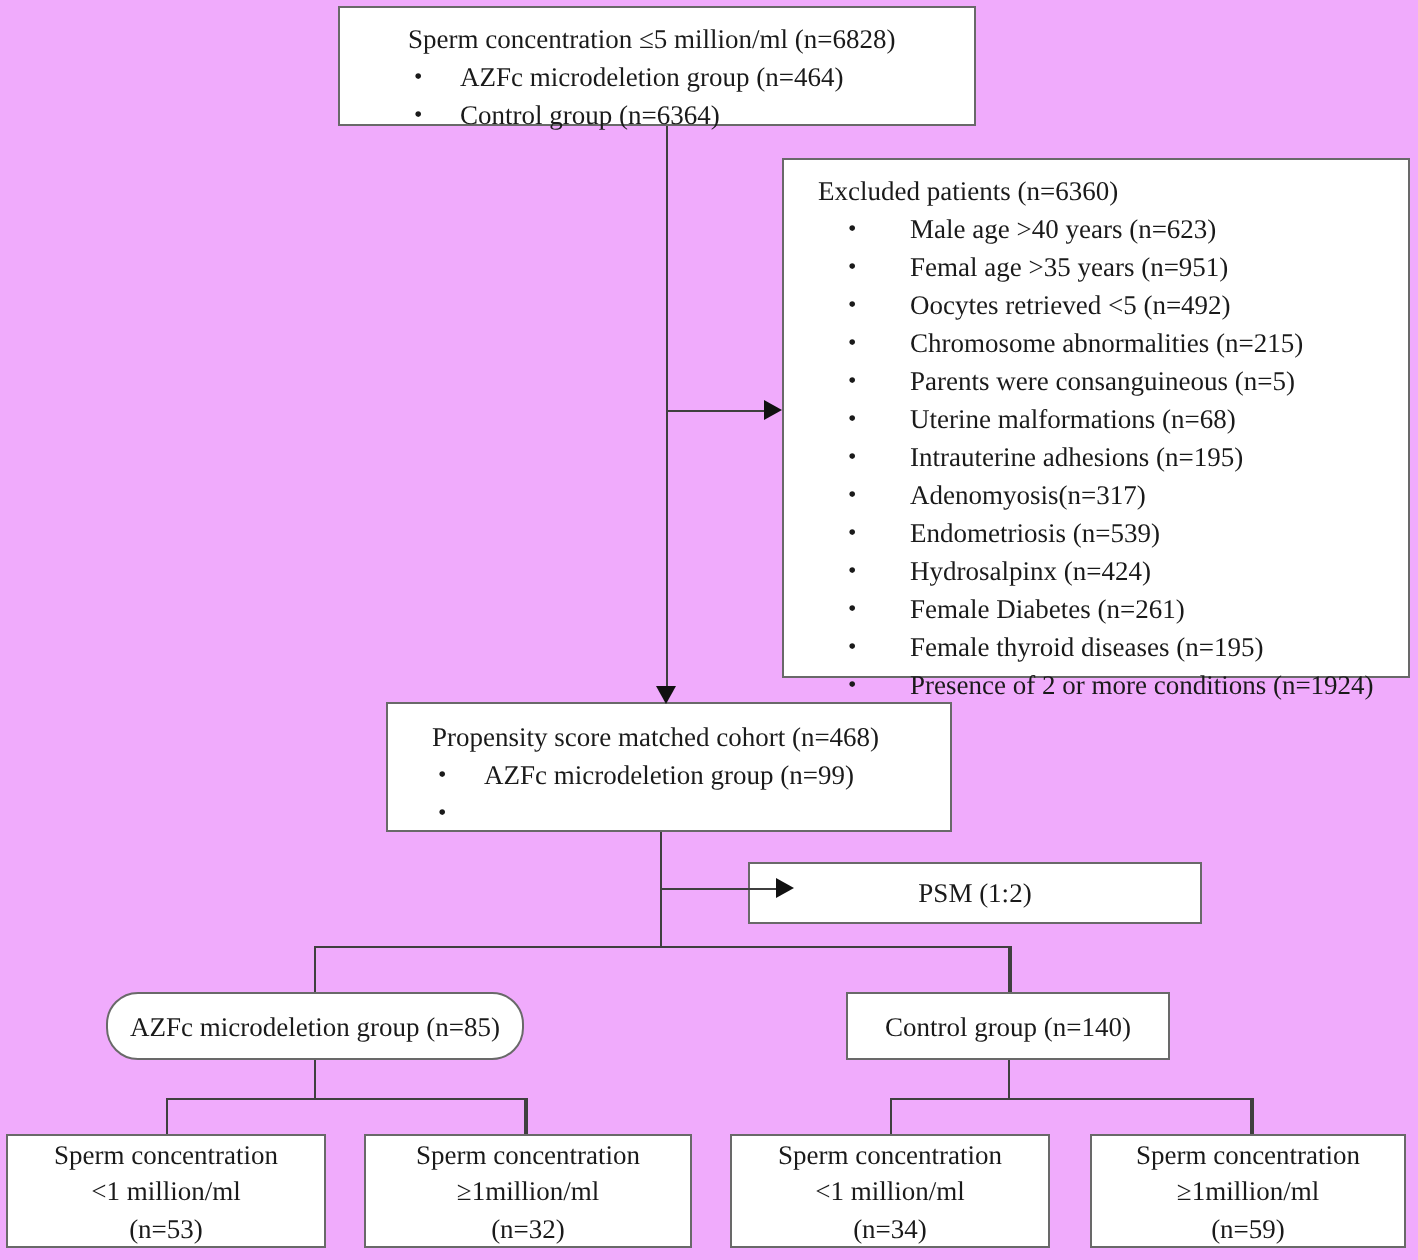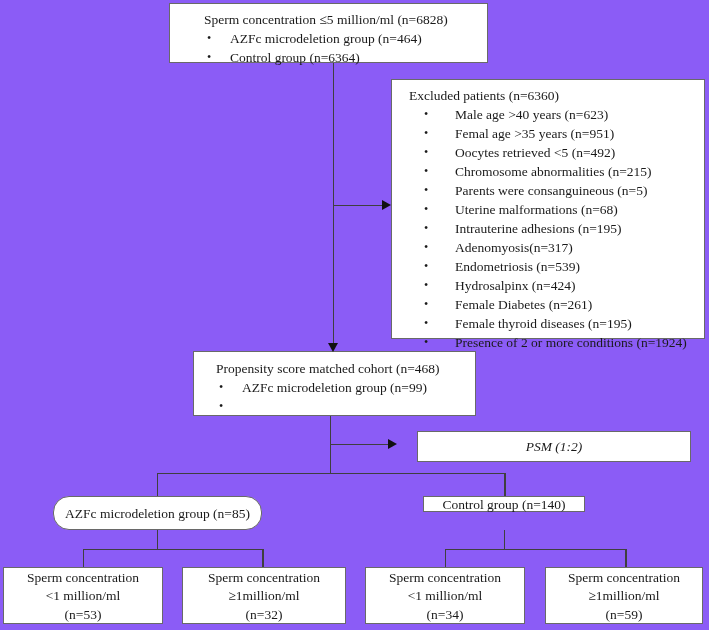--- a/index.html
+++ b/index.html
@@ -1,17 +1,17 @@
 <!DOCTYPE html>
 <html><head>
 <meta charset="utf-8">
 <style>
   html,body{margin:0;padding:0;background:#ffffff;}
   .canvas{
-    position:relative;width:709px;height:630px;background:#8b5cf6;
+    position:relative;width:709px;height:630px;background:#f0abfc;
     font-family:"Liberation Serif","DejaVu Serif",serif;
     color:#1a1a1a;overflow:hidden;
   }
   .box{
     position:absolute;border:1.5px solid #696969;background:#ffffff;
     box-sizing:border-box;font-size:13.5px;line-height:19px;
   }
   .list-box{padding-top:6px;}
   .box-title{white-space:nowrap;}
   .bullet-row{display:flex;white-space:nowrap;}
@@ -111,29 +111,29 @@
     <div class="box-title">Propensity score matched cohort (n=468)</div>
     <div class="bullet-row">
       <span class="dot">•</span>
       <span>AZFc microdeletion group (n=99)</span>
     </div>
     <div class="bullet-row">
       <span class="dot">•</span>
     </div>
   </div>
 
-  <div class="box center-box" style="left:417px;top:431px;width:274px;height:31px;font-style:italic;">
+  <div class="box center-box" style="left:374px;top:431px;width:227px;height:31px;">
     <span>PSM (1:2)</span>
   </div>
 
   <div class="box center-box" style="left:53px;top:496px;width:209px;height:34px;border-radius:16px;">
     <span>AZFc microdeletion group (n=85)</span>
   </div>
 
-  <div class="box center-box" style="left:423px;top:496px;width:162px;height:16px;font-family:Liberation Serif, serif;">
+  <div class="box center-box" style="left:423px;top:496px;width:162px;height:34px;font-family:Liberation Serif, serif;">
     <span>Control group (n=140)</span>
   </div>
 
   <div class="box center-box leaf-box" style="left:3px;top:567px;width:160px;height:57px;">
     <div>Sperm concentration</div>
     <div>&lt;1 million/ml</div>
     <div>(n=53)</div>
   </div>
   <div class="box center-box leaf-box" style="left:182px;top:567px;width:164px;height:57px;">
     <div>Sperm concentration</div>

